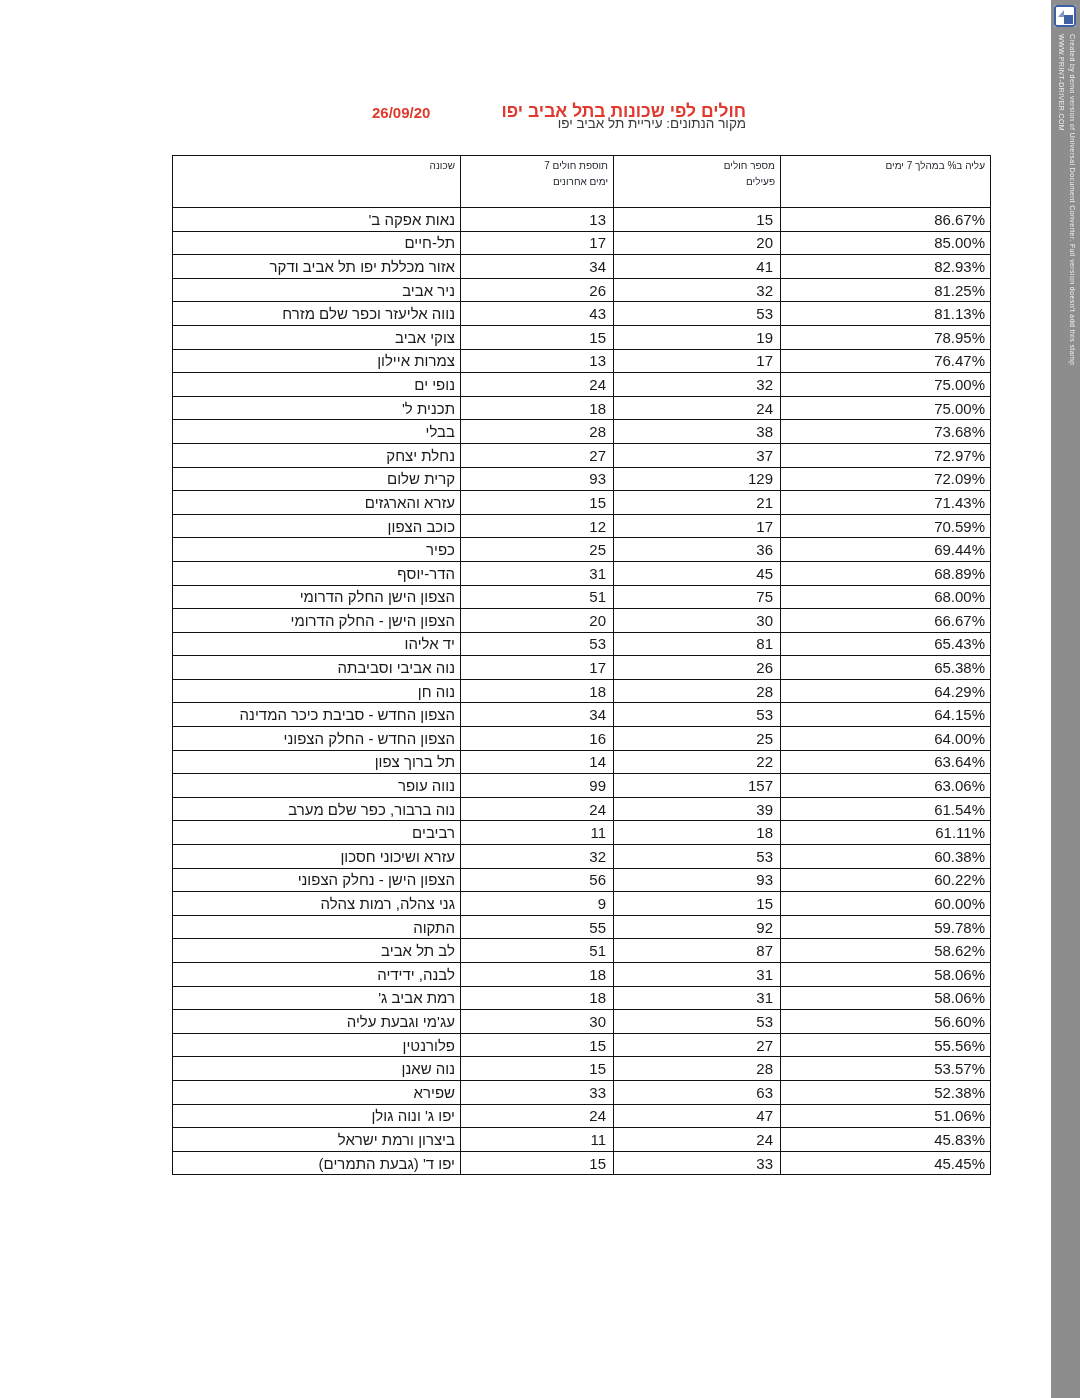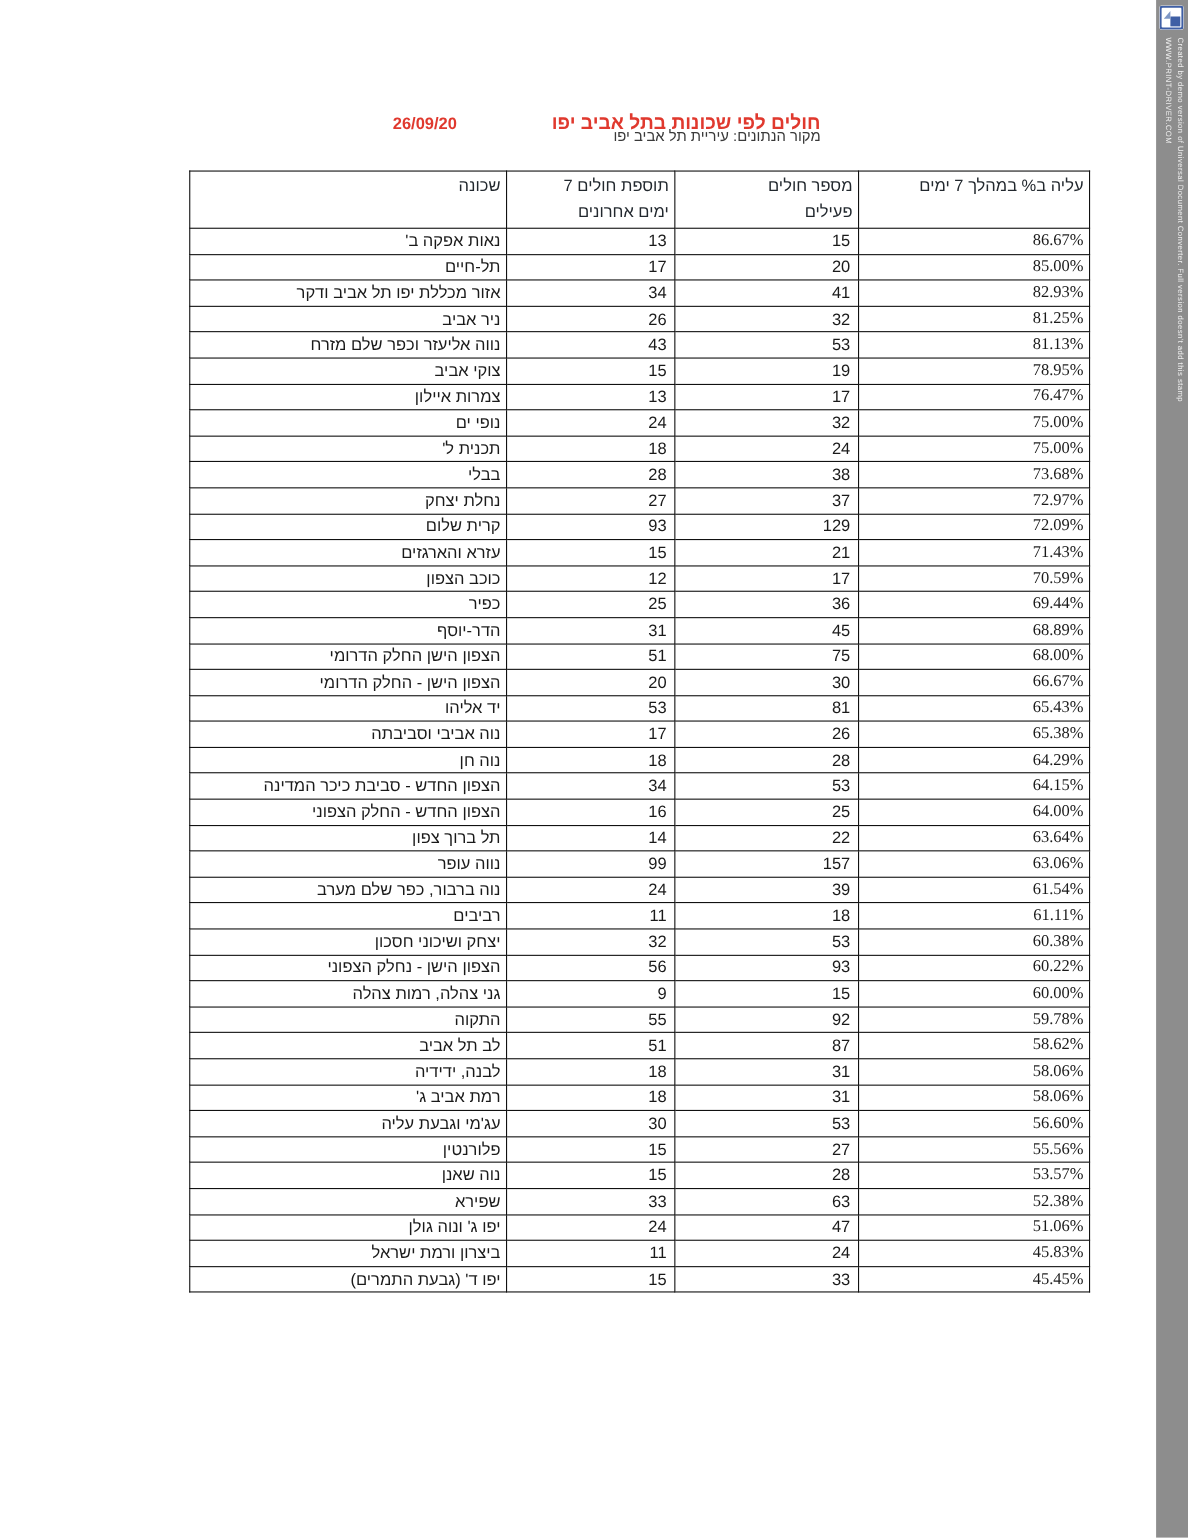--- a/index.html
+++ b/index.html
@@ -9,21 +9,21 @@
     font-family:"Liberation Sans","DejaVu Sans",sans-serif;
     color:#1a1a1a;
   }
   
   .doc-title {
     position:absolute; top:101px; right:334px;
     font-size:17.5px; font-weight:bold; color:#e0392e;
     direction:rtl; white-space:nowrap;
   }
   .doc-date {
-    position:absolute; top:104px; left:357px;
+    position:absolute; top:104px; left:372px;
     font-size:15px; font-weight:bold; color:#e0392e;
     direction:ltr; white-space:nowrap;text-align:right;
   }
   .doc-source {
     position:absolute; top:116px; right:334px;
     font-size:13.5px; color:#3a3a3a;
     direction:rtl; white-space:nowrap;
   }
   
   .tbl-wrap { position:absolute; top:155px; left:172px; }
@@ -34,26 +34,26 @@
   }
   .data-table th, .data-table td {
     border:1.5px solid #111111;
     background:#ffffff;
     overflow:hidden; white-space:nowrap;
   }
   .data-table th {
     font-weight:normal; color:#22282e;
     vertical-align:top; text-align:right;
     height:49px; padding:2px 5px 0 2px;
-    line-height:1.55; font-size:15px;margin-left:44px;
+    line-height:1.55; font-size:10px;margin-left:44px;
   }
   .data-table td { height:22.6px; padding:0 5px 0 2px; }
   .name-cell  { direction:rtl; }
   .num-cell   { direction:ltr; text-align:right; padding-right:7px !important; }
-  .pct-cell   { direction:ltr; text-align:right; padding-right:5px !important;font-family:Liberation Serif, serif; }
+  .pct-cell   { direction:ltr; text-align:right; padding-right:5px !important; }
   
   .stamp-bar {
     position:absolute; top:0; right:0;
     width:29px; height:1398px;
     background:#8d8d8d;
   }
   .stamp-icon {
     position:absolute; top:5px; left:3px;
     width:22px; height:22px; background:#ffffff;
     border-radius:2px; overflow:hidden;
@@ -260,21 +260,21 @@
           <td class="num-cell">39</td>
           <td class="pct-cell">61.54%</td>
         </tr>
         <tr>
           <td class="name-cell">רביבים</td>
           <td class="num-cell">11</td>
           <td class="num-cell">18</td>
           <td class="pct-cell">61.11%</td>
         </tr>
         <tr>
-          <td class="name-cell">יצחק ושיכוני חסכון</td>
+          <td class="name-cell">עזרא ושיכוני חסכון</td>
           <td class="num-cell">32</td>
           <td class="num-cell">53</td>
           <td class="pct-cell">60.38%</td>
         </tr>
         <tr>
           <td class="name-cell">הצפון הישן - נחלק הצפוני</td>
           <td class="num-cell">56</td>
           <td class="num-cell">93</td>
           <td class="pct-cell">60.22%</td>
         </tr>

